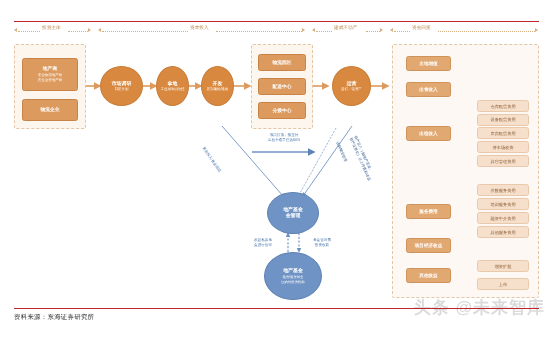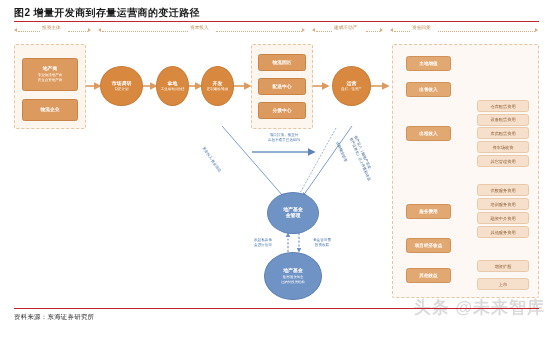--- a/index.html
+++ b/index.html
@@ -115,21 +115,20 @@
     position: absolute; right: 8px; top: 296px;
     font-size: 17px; font-weight: bold; color: #d9d9d9;
     letter-spacing: 1px; white-space: nowrap; opacity: .95;
   }
 </style>
 </head>
 <body>
 
 <div id="root">
 
-  <div class="fig-title">图2 增量开发商到存量运营商的变迁路径</div>
   <div class="title-rule"></div>
 
   <div class="phase-band">
     <span class="phase-arrow pa-l" style="left:0px;"></span>
     <span class="phase-dots" style="left:4px;width:22px;"></span>
     <span class="phase-lbl" style="left:28px;">投资主体</span>
     <span class="phase-dots" style="left:54px;width:20px;"></span>
     <span class="phase-arrow pa-r" style="left:74px;"></span>
 
     <span class="phase-arrow pa-l" style="left:84px;"></span>

